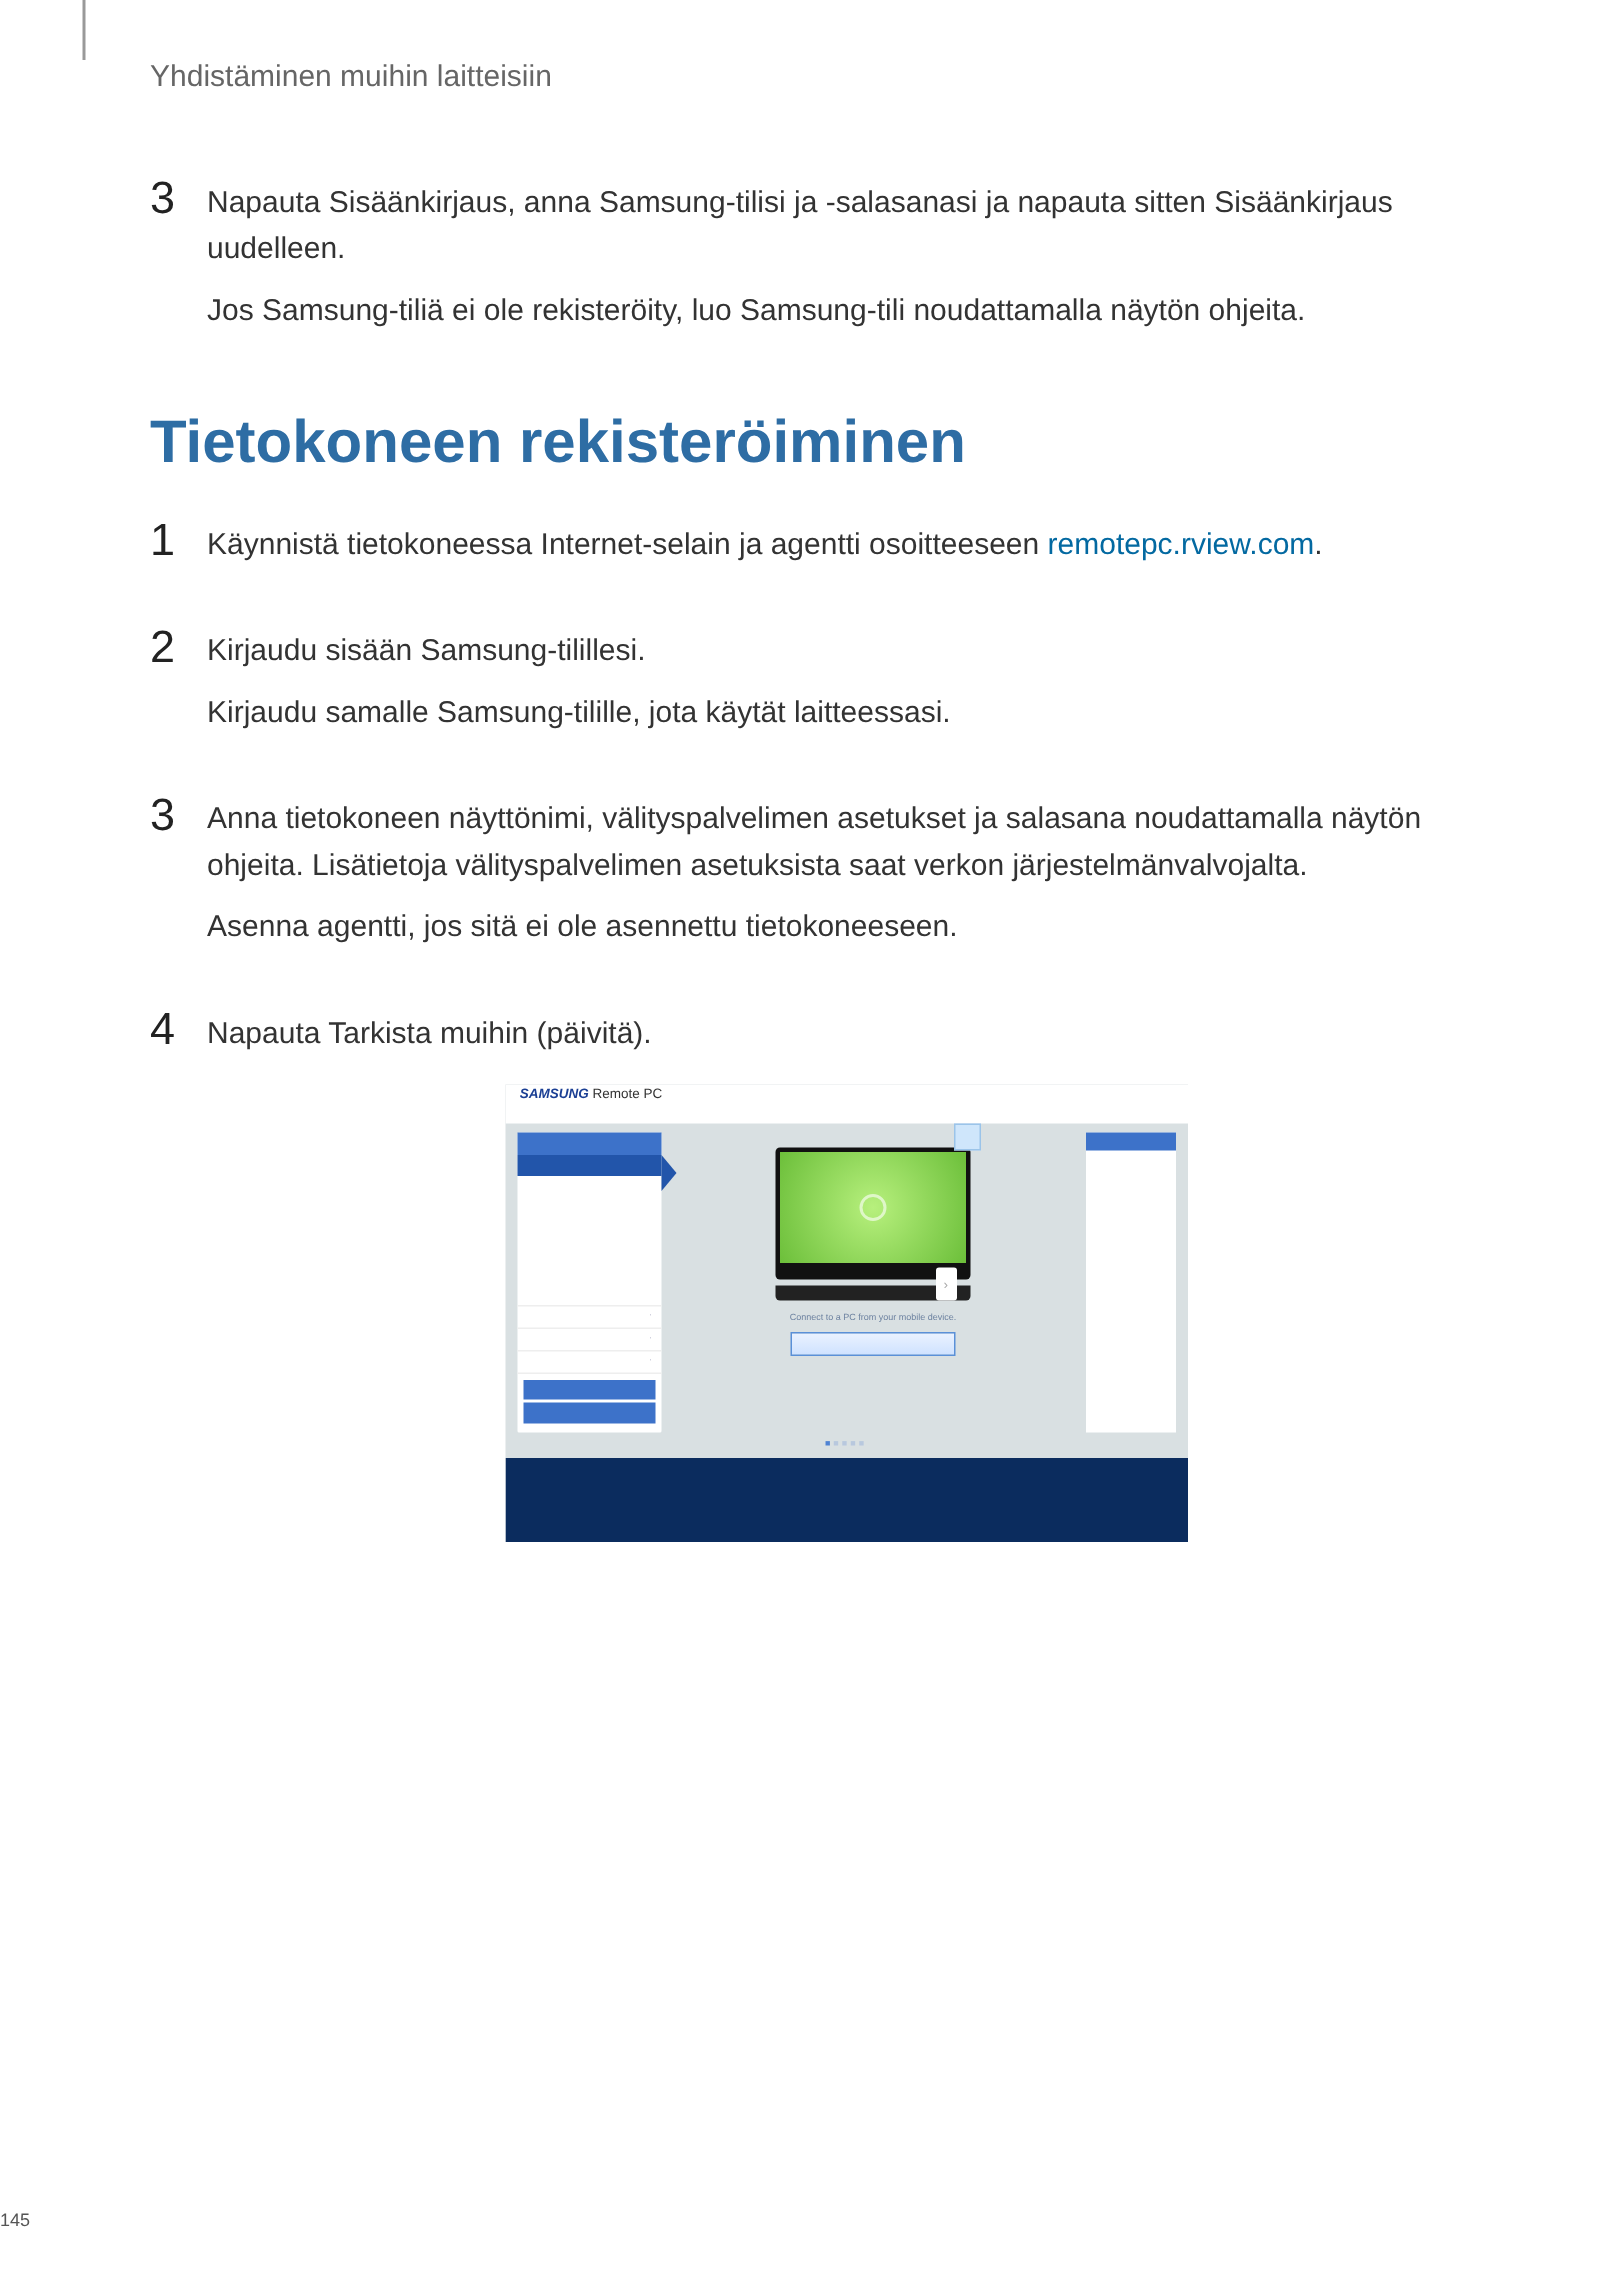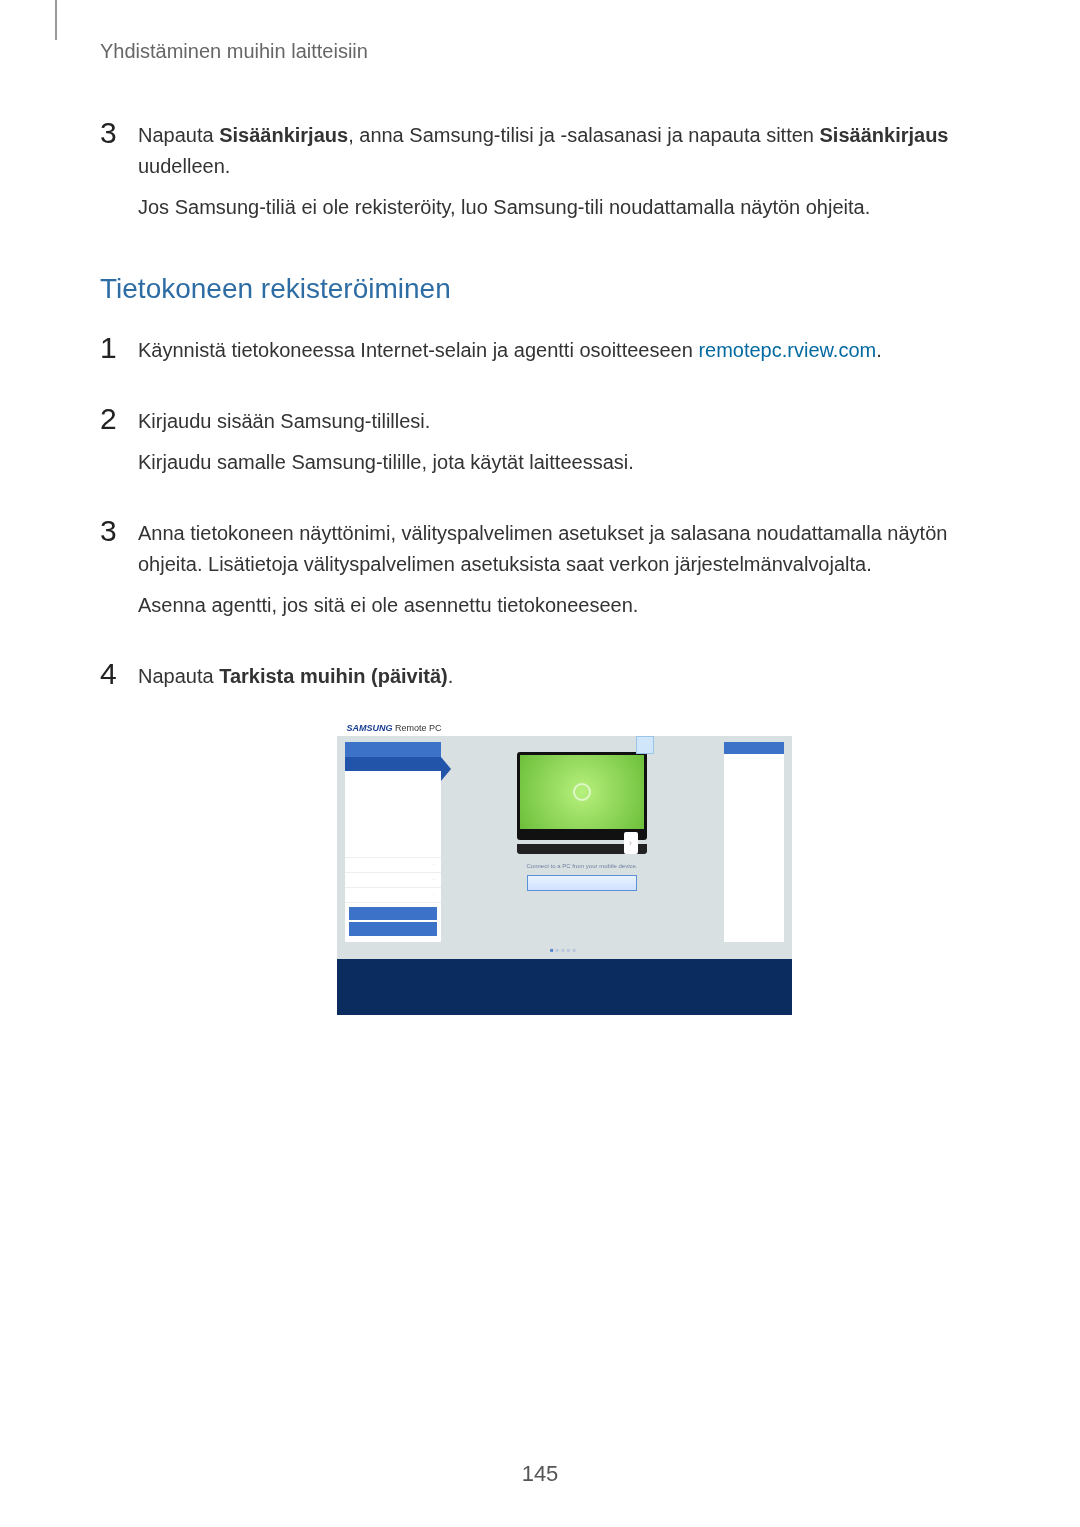--- a/index.html
+++ b/index.html
@@ -42,27 +42,27 @@
     color: #222;
   }
   .step-body {
     font-size: 20px;
     line-height: 1.55;
     color: #333;
     padding-top: 2px;
   }
   .step-body p { margin-bottom: 10px; }
   .section-heading {
-    font-size: 28px;
-    font-weight: 400;
+    font-size: 40px;
+    font-weight: 700;
     color: #2e6da4;
     margin: 40px 0 28px 0;
   }
   a.link { color: #0369a1; text-decoration: none; }
-  .bold { font-weight: 700; }
+  .bold { font-weight: 400; }
   .tiny-icon {
     display: inline-block;
     width: 15px;
     height: 12px;
     background: #2a3d8f;
     vertical-align: middle;
     margin-right: 4px;
     border-radius: 1px;
     position: relative;
   }
@@ -82,21 +82,21 @@
     background: #d9e0e2;
     position: relative;
     font-size: 7px;
     color: #6a7f9a;
     overflow: hidden;
   }
   .shot .topbar {
     background: #fff;
     height: 26px;
     display: flex;
-    align-items: flex-end;
+    align-items: flex-start;
     padding: 0 10px;
     gap: 14px;
   }
   .shot .logo {
     font-style: italic;
     font-weight: 700;
     color: #1b3f94;
     font-size: 9px;
   }
   .shot .logo .sub { color: #333; font-style: normal; font-weight: 400; }
@@ -246,22 +246,21 @@
     padding: 6px 10px;
     font-size: 5px;
     line-height: 1.6;
   }
   .shot .footer .links span { margin-right: 8px; }
 
   .page-num {
     position: absolute;
     bottom: 40px;
     left: 0; right: 0;
-    text-align: center;
-    font-size: 22px;
+    font-size: 12px;
     color: #555;
   }
 </style>
 </head>
 <body>
 
 <div class="vline"></div>
 
 <div class="page">
 

